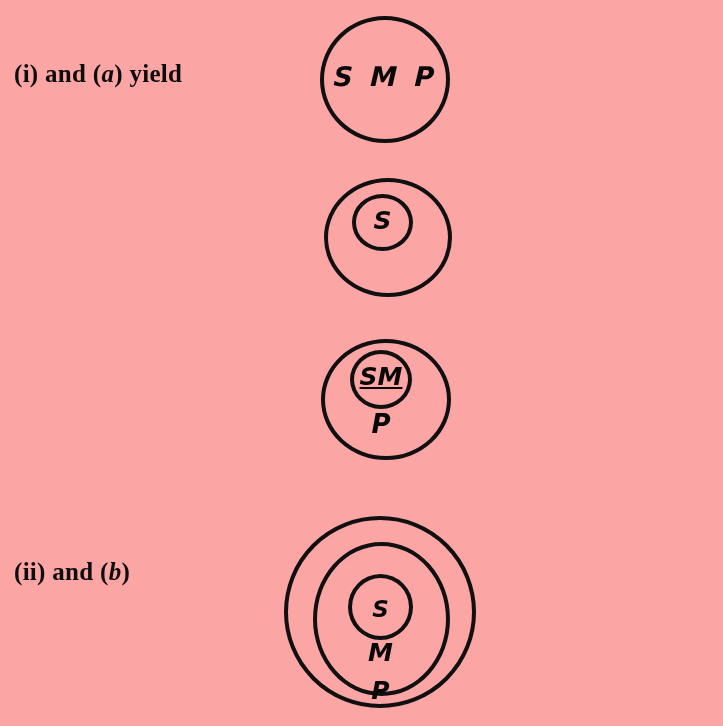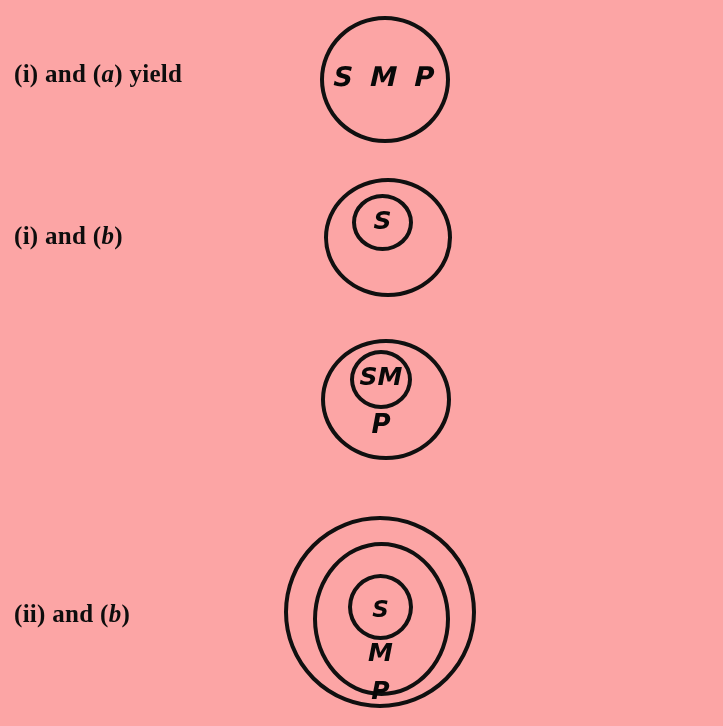--- a/index.html
+++ b/index.html
@@ -85,20 +85,21 @@
   }
 
   
   #d3 { left: 319px; top: 337px; width: 136px; height: 128px; }
   #d3 .c-outer { left: 2px; top: 2px; width: 130px; height: 121px; }
   #d3 .c-inner { left: 31px; top: 13px; width: 62px; height: 59px; }
   #d3 .t-sm {
     left: 28px; top: 27px; width: 68px;
     font-size: 25px;
     letter-spacing: 0px;
+    text-decoration: underline;
   }
   #d3 .t-p {
     left: 31px; top: 74px; width: 62px;
     font-size: 26px;
   }
 
   
   #d4 { left: 282px; top: 514px; width: 198px; height: 200px; }
   #d4 .c-outer  { left: 2px;  top: 2px;  width: 192px; height: 192px; }
   #d4 .c-middle { left: 31px; top: 28px; width: 137px; height: 154px; }
@@ -113,35 +114,34 @@
   }
   #d4 .t-p {
     left: 66px; top: 164px; width: 65px;
     font-size: 25px;
   }
 
   
   #lbl1 { left: 14px; top: 60px; }
   #lbl2 { left: 14px; top: 222px; }
   #lbl3 { left: 14px; top: 389px; }
-  #lbl4 { left: 14px; top: 600px; }
+  #lbl4 { left: 14px; top: 558px; }
 </style>
 </head>
 <body>
 
 <div id="figure">
 
   <div class="row-label" id="lbl1"><span>(i) and (</span><span class="it">a</span><span>) yield</span></div>
 
   <div class="diagram" id="d1">
     <div class="circle c-outer"></div>
     <div class="lbl t-smp">S M P</div>
   </div>
 
-  <div class="row-label" id="lbl2"><span>(i) and (</span><span class="it">b</span><span>)</span></div>
 
   <div class="diagram" id="d2">
     <div class="circle c-outer"></div>
     <div class="circle c-inner"></div>
     <div class="lbl t-s">S</div>
   </div>
 
 
   <div class="diagram" id="d3">
     <div class="circle c-outer"></div>

